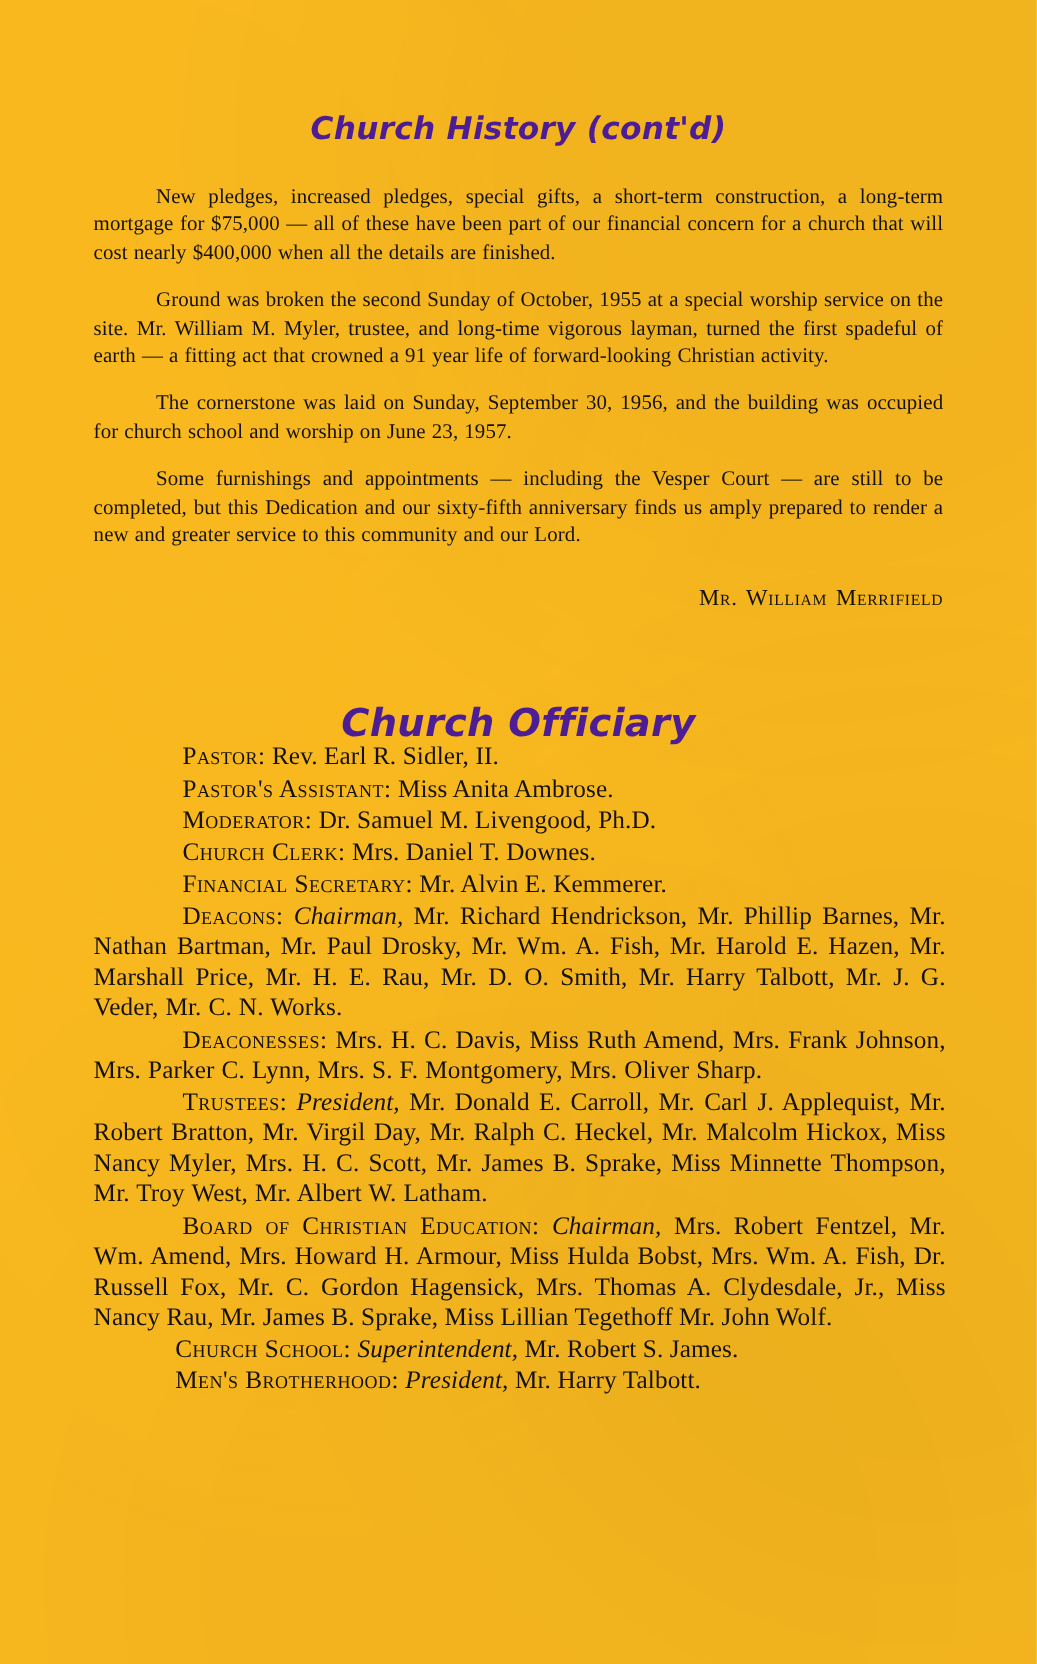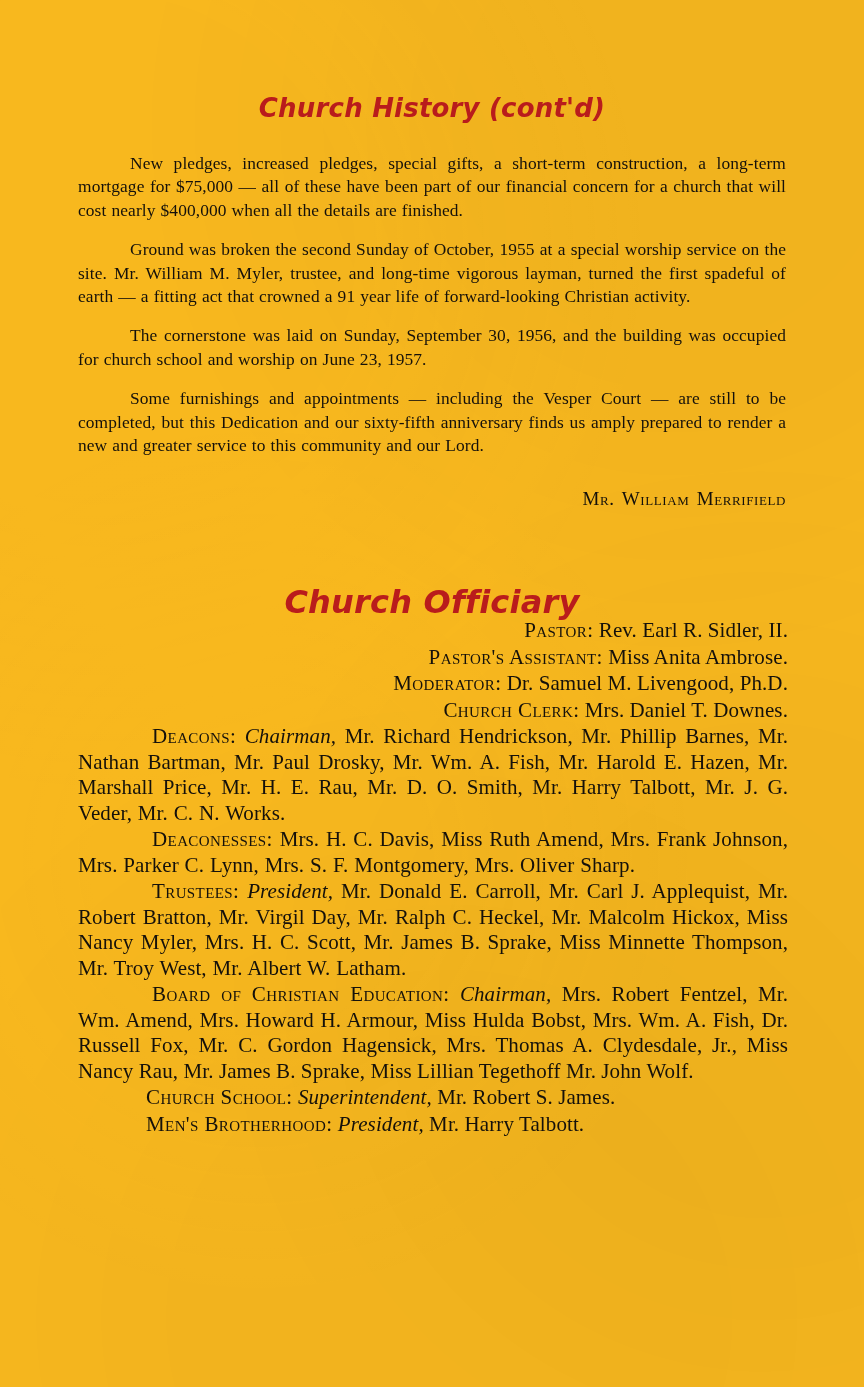--- a/index.html
+++ b/index.html
@@ -38,21 +38,21 @@
     box-sizing: border-box;
   }
 
   
   .display-heading {
     font-family: "DejaVu Sans", "Liberation Sans", sans-serif;
     font-weight: bold;
     font-style: italic;
     text-align: center;
     letter-spacing: .2px;
-    color: #b91c1c;
+    color: #4c1d95;
   }
   #church-history-title {
     position: absolute;
     left: 0; right: 0;
     top: 76px;
     font-size: 26px;
   }
   #church-officiary-title {
     position: absolute;
     left: 0; right: 0;
@@ -99,21 +99,20 @@
   }
   .off-line {
     font-size: 21px;
     line-height: 1.215;
     letter-spacing: .1px;
     margin: 0 0 1px 0;
   }
   .off-line.simple {
     padding-left: 74px;
     white-space: nowrap;
-    text-align: right;
   }
   .off-line.para {
     text-indent: 74px;
     text-align: justify;
     word-spacing: .5px;
   }
   .off-line.para.tight { word-spacing: 0px; }
   .off-line.trailing {
     padding-left: 68px;
     white-space: nowrap;
@@ -160,20 +159,24 @@
     <div class="off-line simple">
       <span class="label">Moderator:</span>
       <span>Dr. Samuel M. Livengood, Ph.D.</span>
     </div>
 
     <div class="off-line simple">
       <span class="label">Church Clerk:</span>
       <span>Mrs. Daniel T. Downes.</span>
     </div>
 
+    <div class="off-line simple">
+      <span class="label">Financial Secretary:</span>
+      <span>Mr. Alvin E. Kemmerer.</span>
+    </div>
 
 
     <div class="off-line para">
       <span class="label">Deacons:</span>
       <span class="role">Chairman,</span>
       <span>Mr. Richard Hendrickson, Mr. Phillip Barnes, Mr. Nathan Bartman, Mr. Paul Drosky, Mr. Wm. A. Fish, Mr. Harold E. Hazen, Mr. Marshall Price, Mr. H. E. Rau, Mr. D. O. Smith, Mr. Harry Talbott, Mr. J. G. Veder, Mr. C. N. Works.</span>
     </div>
 
     <div class="off-line para">
       <span class="label">Deaconesses:</span>

